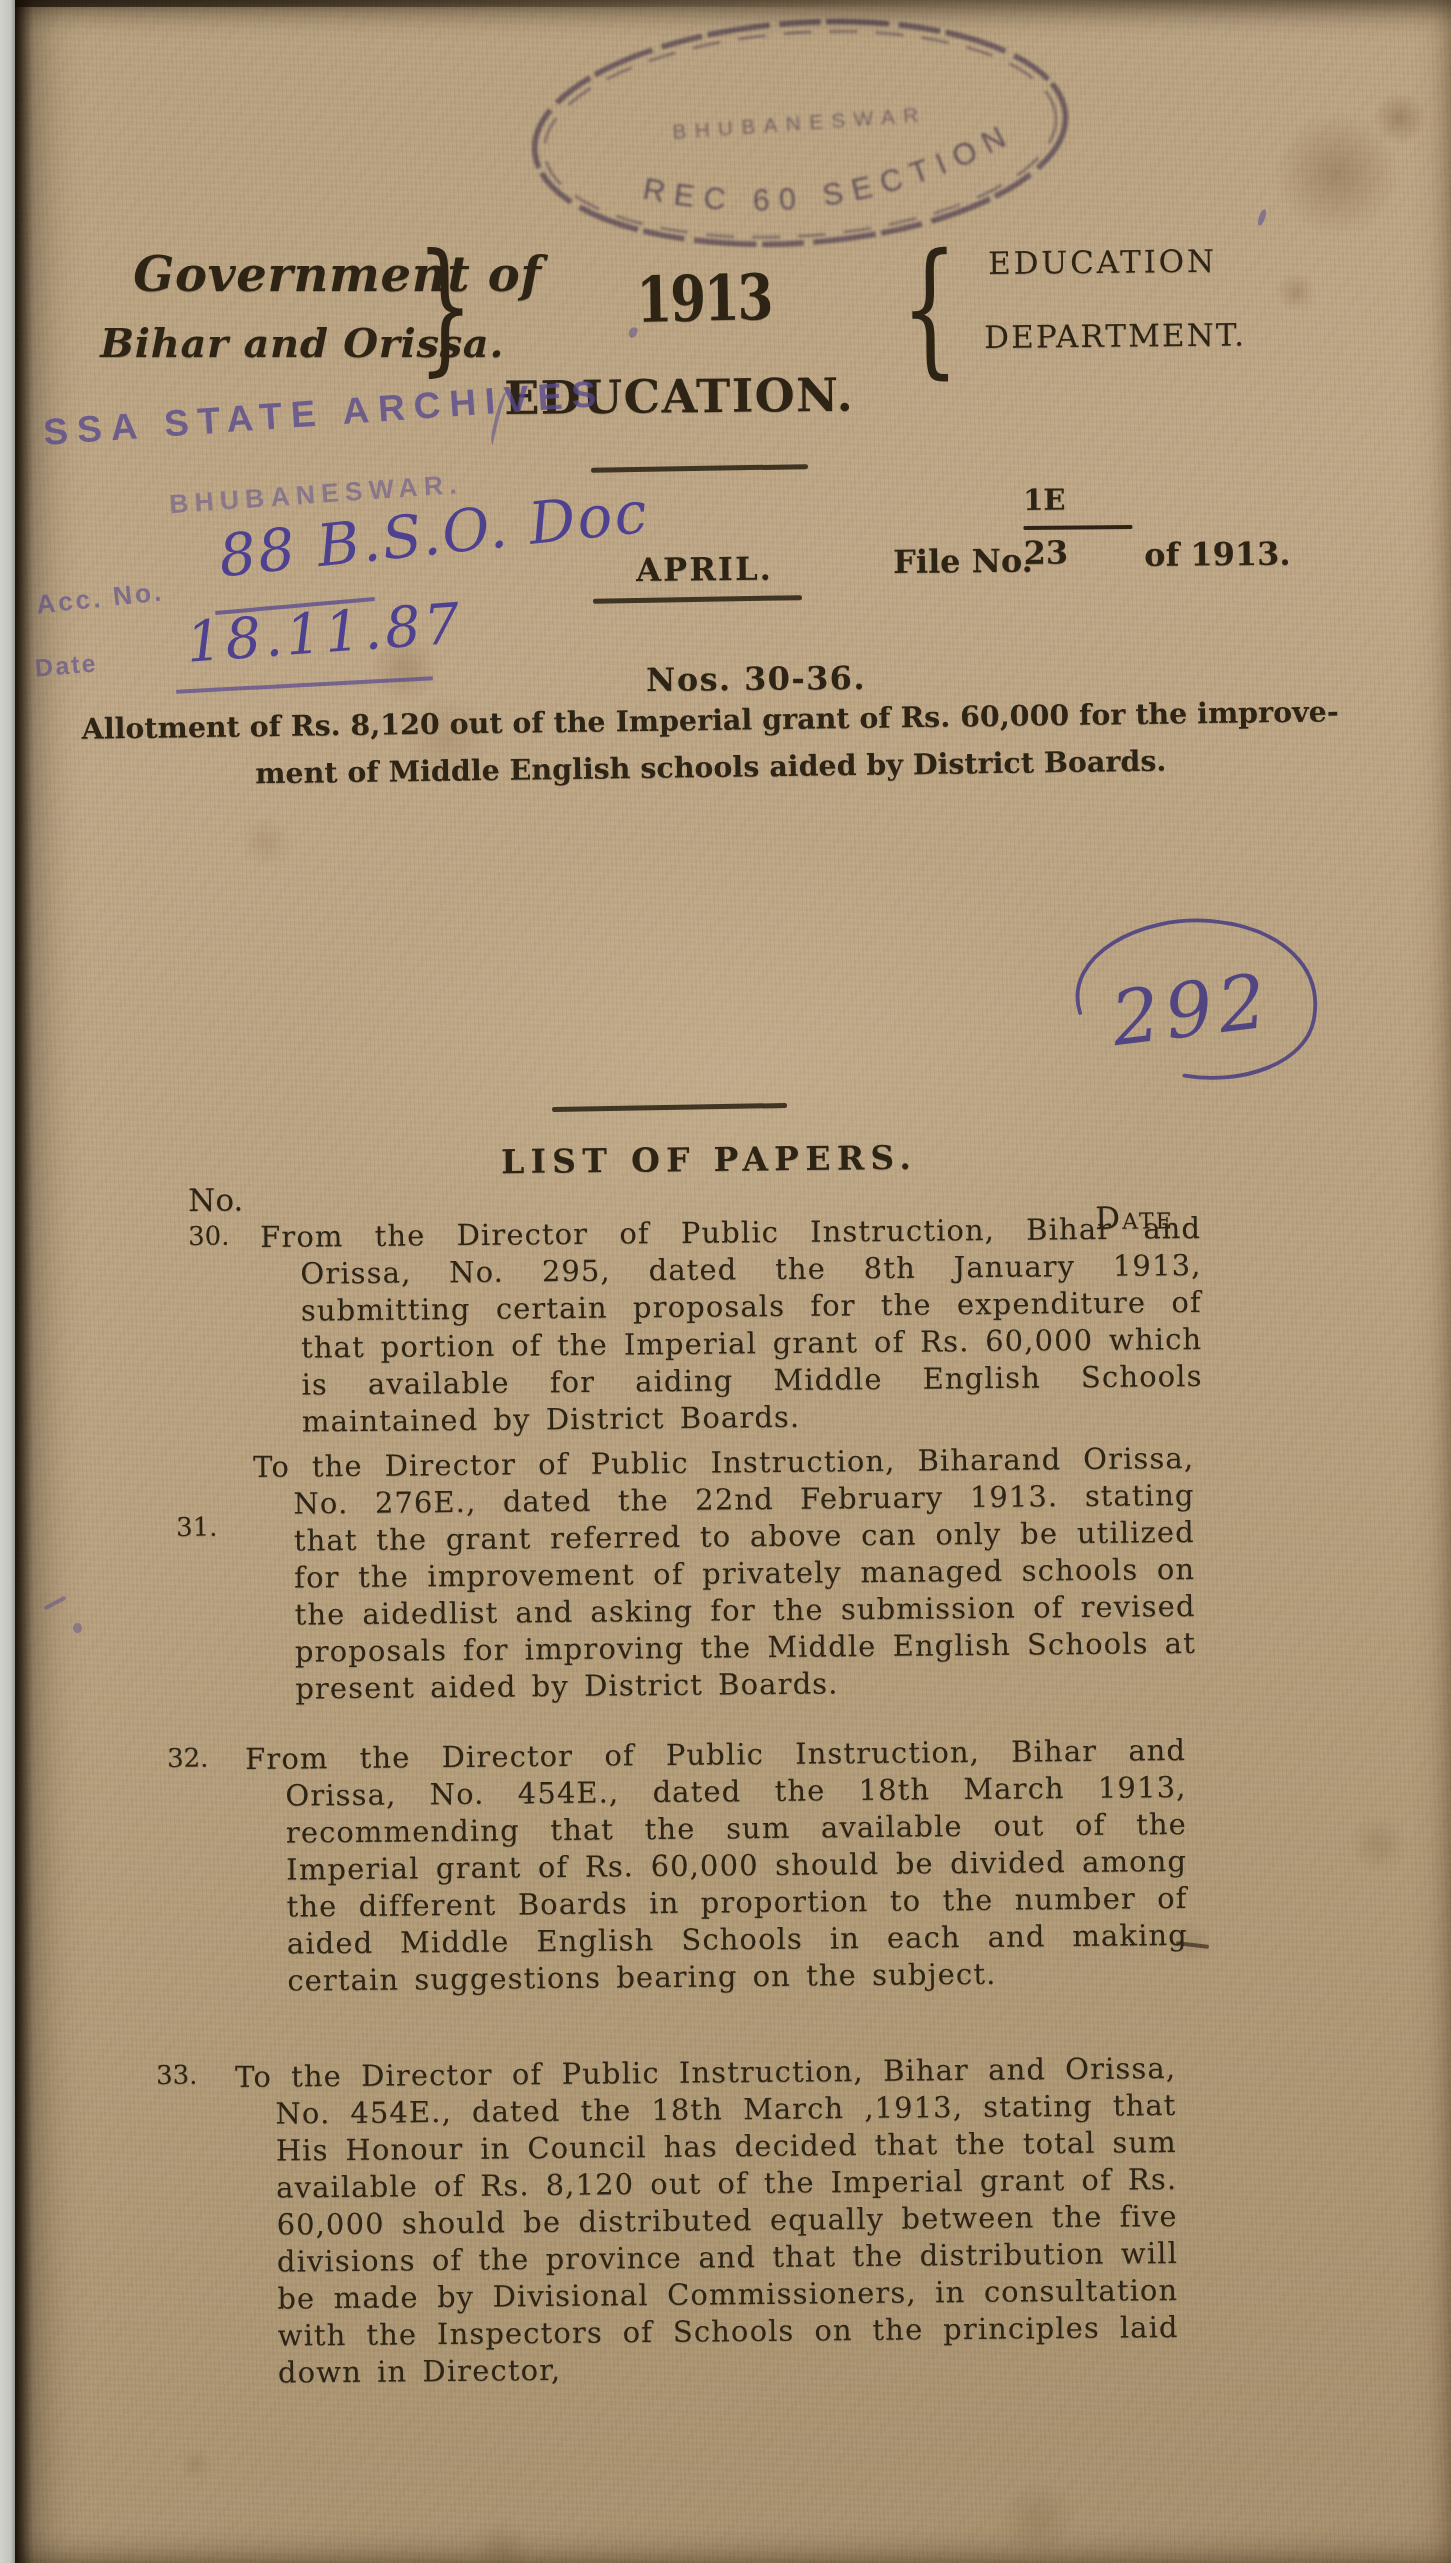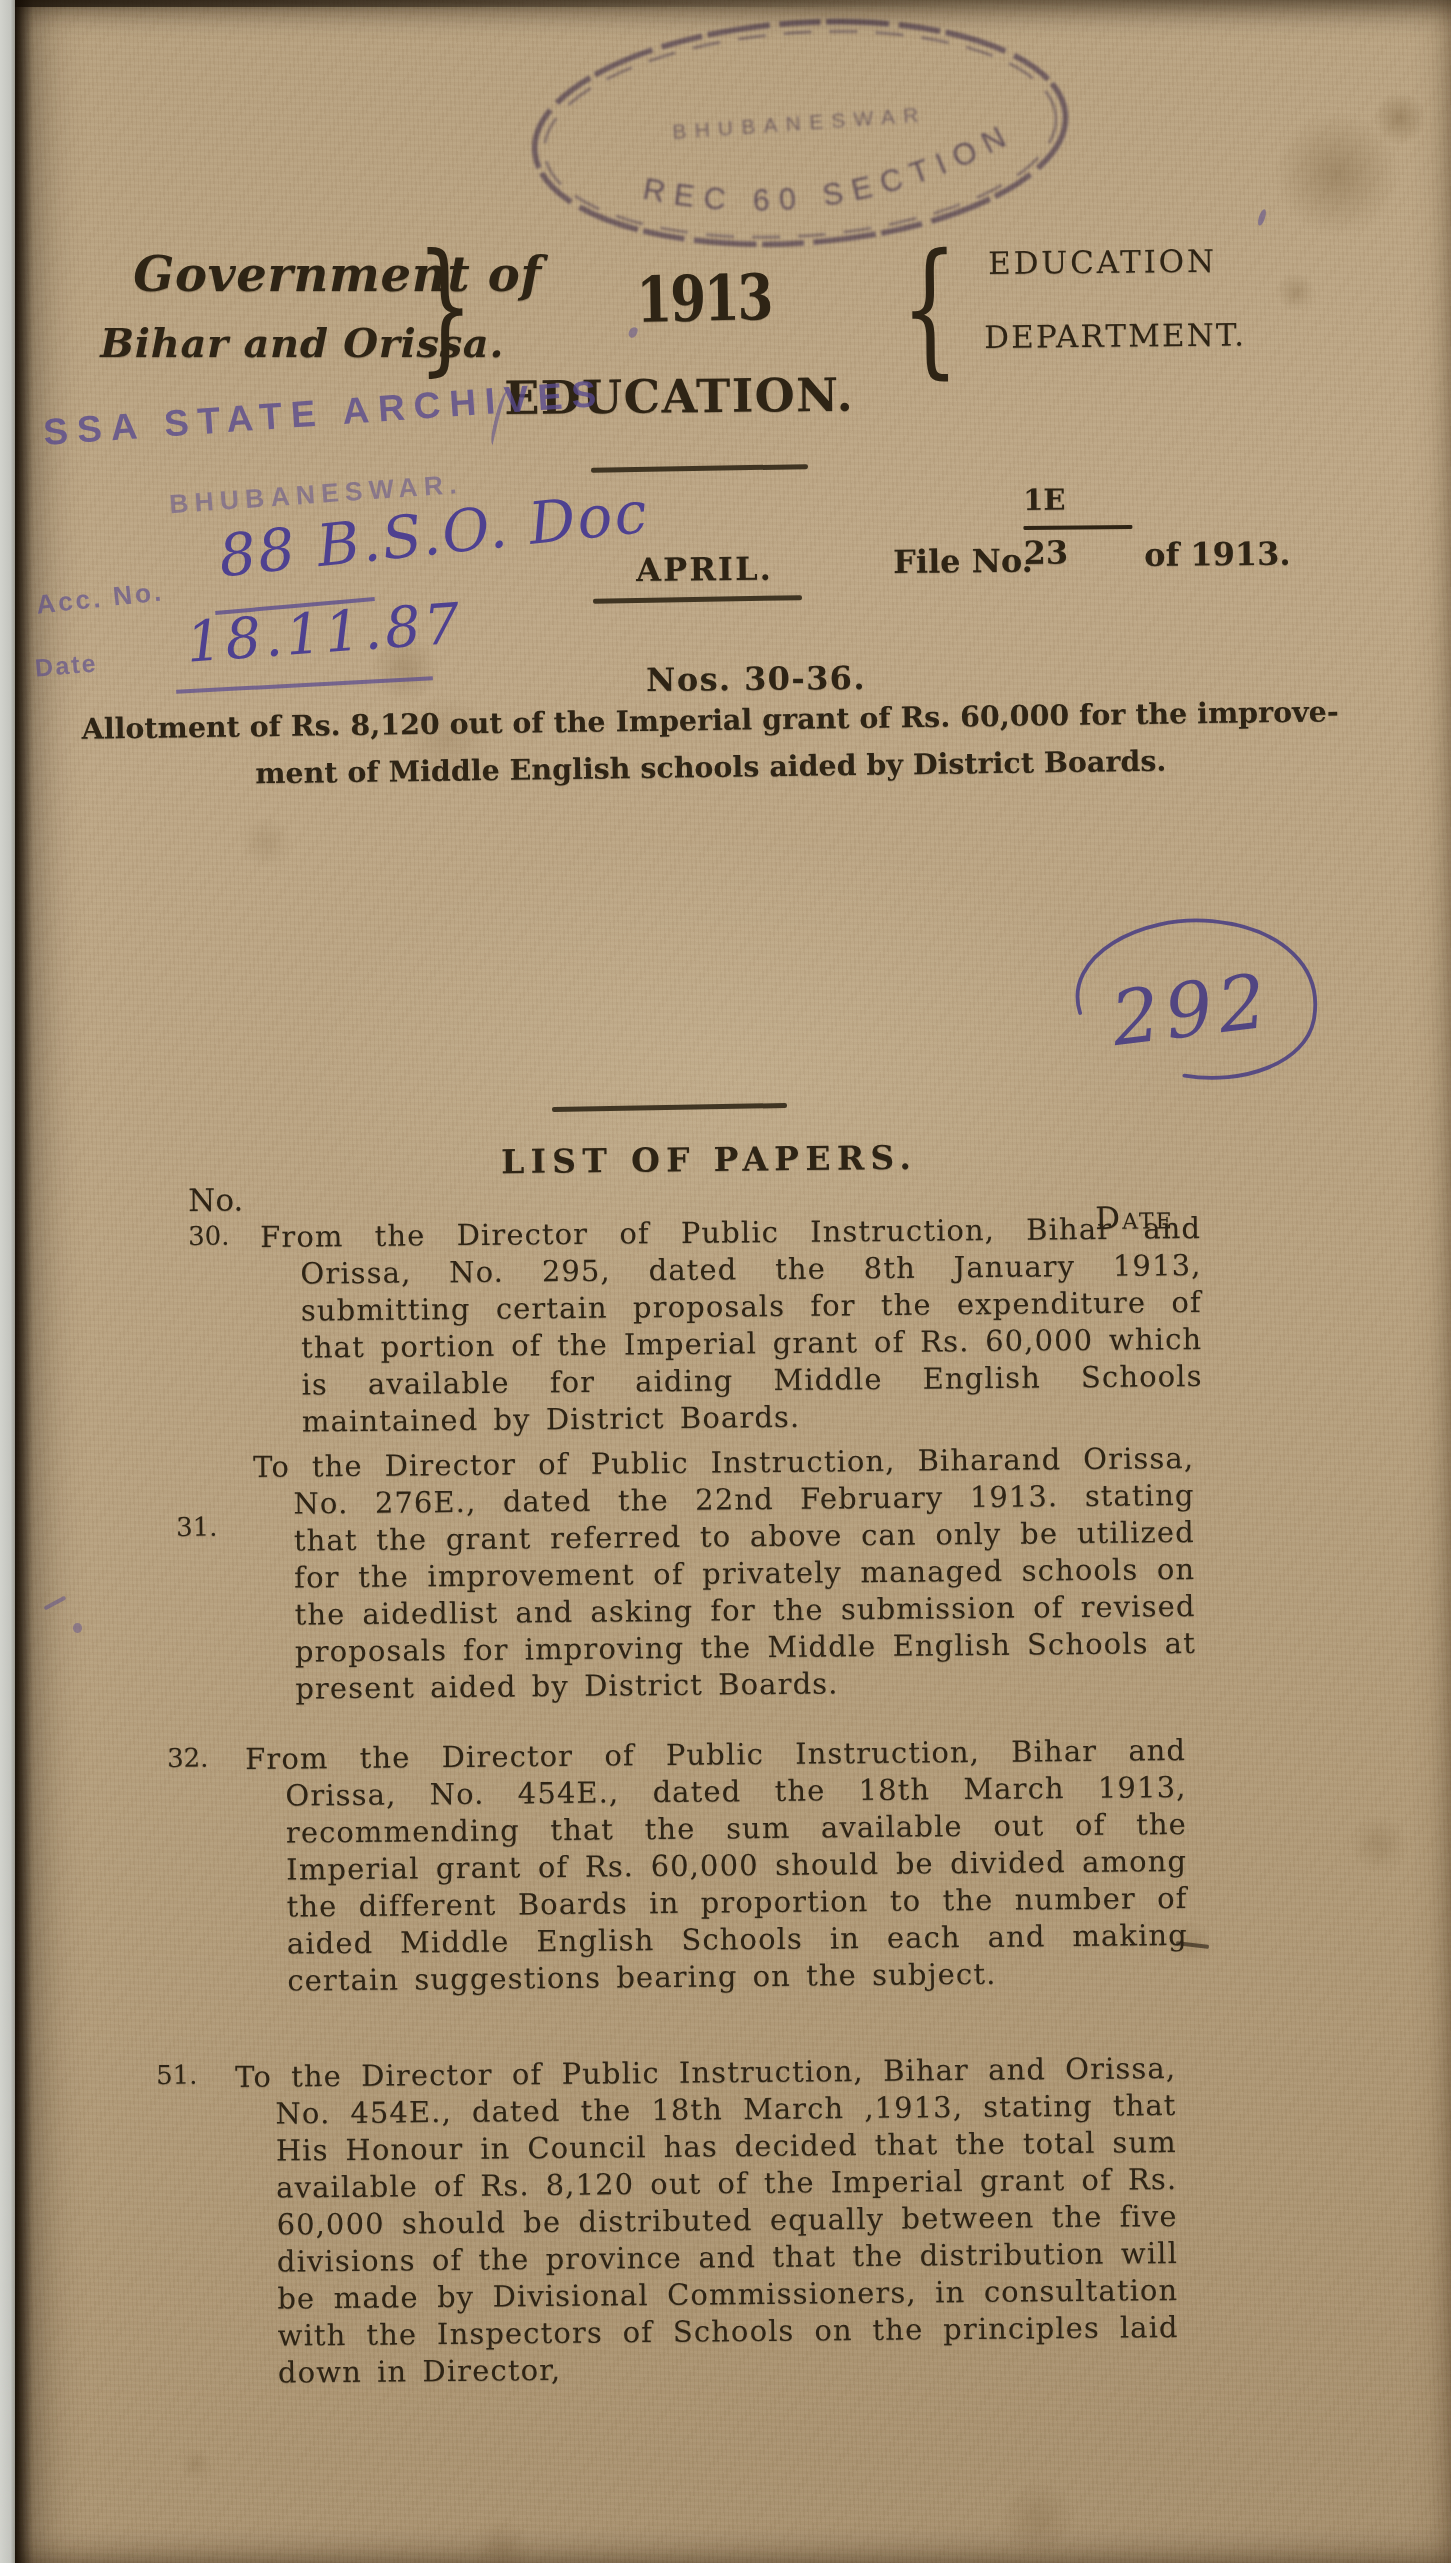--- a/index.html
+++ b/index.html
@@ -185,21 +185,21 @@
 
   <div class="abs ink item-no tilt" style="left:173px;top:1221px;">30.</div>
   <div class="abs ink item-text" style="left:245px;top:1219px;">From the Director of Public Instruction, Bihar and Orissa, No. 295, dated the 8th January 1913, submitting certain proposals for the expenditure of that portion of the Imperial grant of Rs. 60,000 which is available for aiding Middle English Schools maintained by District Boards.</div>
 
   <div class="abs ink item-no tilt" style="left:161px;top:1512px;">31.</div>
   <div class="abs ink item-text" style="left:238px;top:1449px;">To the Director of Public Instruction, Biharand Orissa, No. 276E., dated the 22nd February 1913. stating that the grant referred to above can only be utilized for the improvement of privately managed schools on the aidedlist and asking for the submission of revised proposals for improving the Middle English Schools at present aided by District Boards.</div>
 
   <div class="abs ink item-no tilt" style="left:152px;top:1743px;">32.</div>
   <div class="abs ink item-text" style="left:230px;top:1741px;">From the Director of Public Instruction, Bihar and Orissa, No. 454E., dated the 18th March 1913, recommending that the sum available out of the Imperial grant of Rs. 60,000 should be divided among the different Boards in proportion to the number of aided Middle English Schools in each and making certain suggestions bearing on the subject.</div>
 
-  <div class="abs ink item-no tilt" style="left:141px;top:2060px;">51.</div>
+  <div class="abs ink item-no tilt" style="left:141px;top:2060px;">33.</div>
   <div class="abs ink item-text" style="left:220px;top:2059px;">To the Director of Public Instruction, Bihar and Orissa, No. 454E., dated the 18th March ,1913, stating that His Honour in Council has decided that the total sum available of Rs. 8,120 out of the Imperial grant of Rs. 60,000 should be distributed equally between the five divisions of the province and that the distribution will be made by Divisional Commissioners, in consultation with the Inspectors of Schools on the principles laid down in Director,</div>
 
   <div class="abs squiggle1"></div>
   <div class="abs speck-purple1"></div>
   <div class="abs speck-purple2"></div>
   <div class="abs margin-mark1"></div>
   <div class="abs margin-mark2"></div>
   <div class="abs ink-dash"></div>
 </div>
 

